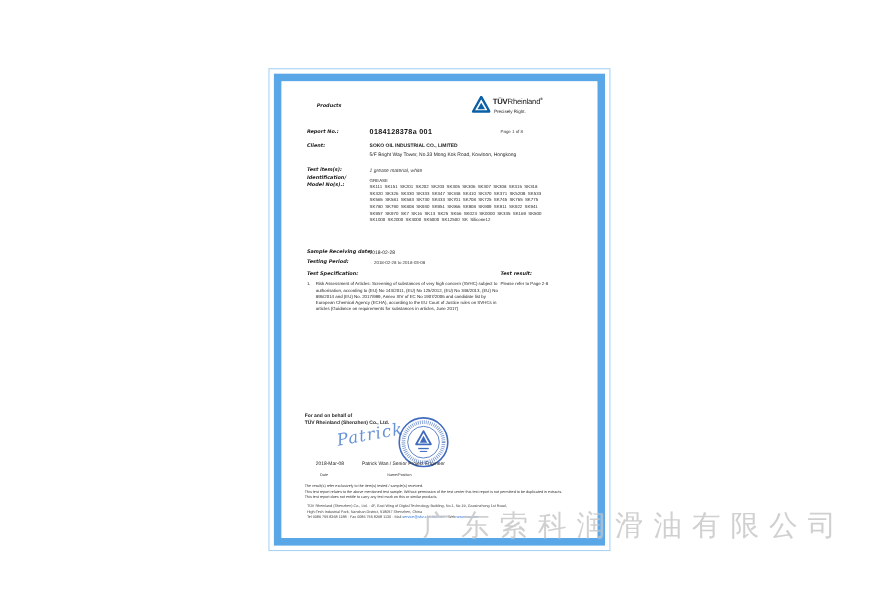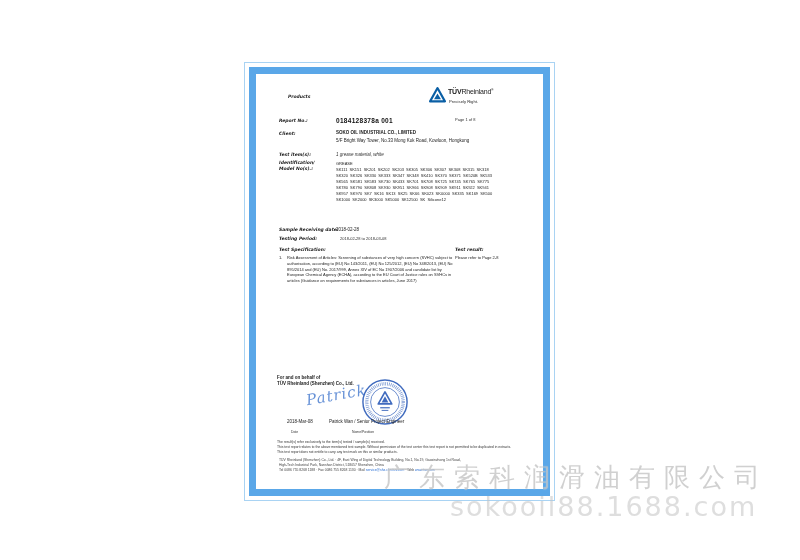--- a/index.html
+++ b/index.html
@@ -126,15 +126,14 @@
 
         <span class="abs foot" style="left:23px; top:384px;">TÜV Rheinland (Shenzhen) Co., Ltd. · 4F, East Wing of Digital Technology Building, No.1, No.19, Gaoxinzhong 1st Road,</span>
         <span class="abs foot" style="left:23px; top:389px;">High-Tech Industrial Park, Nanshan District, 518057 Shenzhen, China</span>
         <span class="abs foot" style="left:23px; top:394px;"><span>Tel 0086 755 8268 1188 · Fax 0086 755 8268 1130 · Mail </span><span class="link">service@shz.chn.tuv.com</span><span> · Web </span><span class="link">www.tuv.com</span></span>
 
       </div>
     </div>
   </div>
 
   <div class="wm1">广东索科润滑油有限公司</div>
-  <div class="wm2">sokooil88.1688.com</div>
 
 </div>
 
 </body></html>

